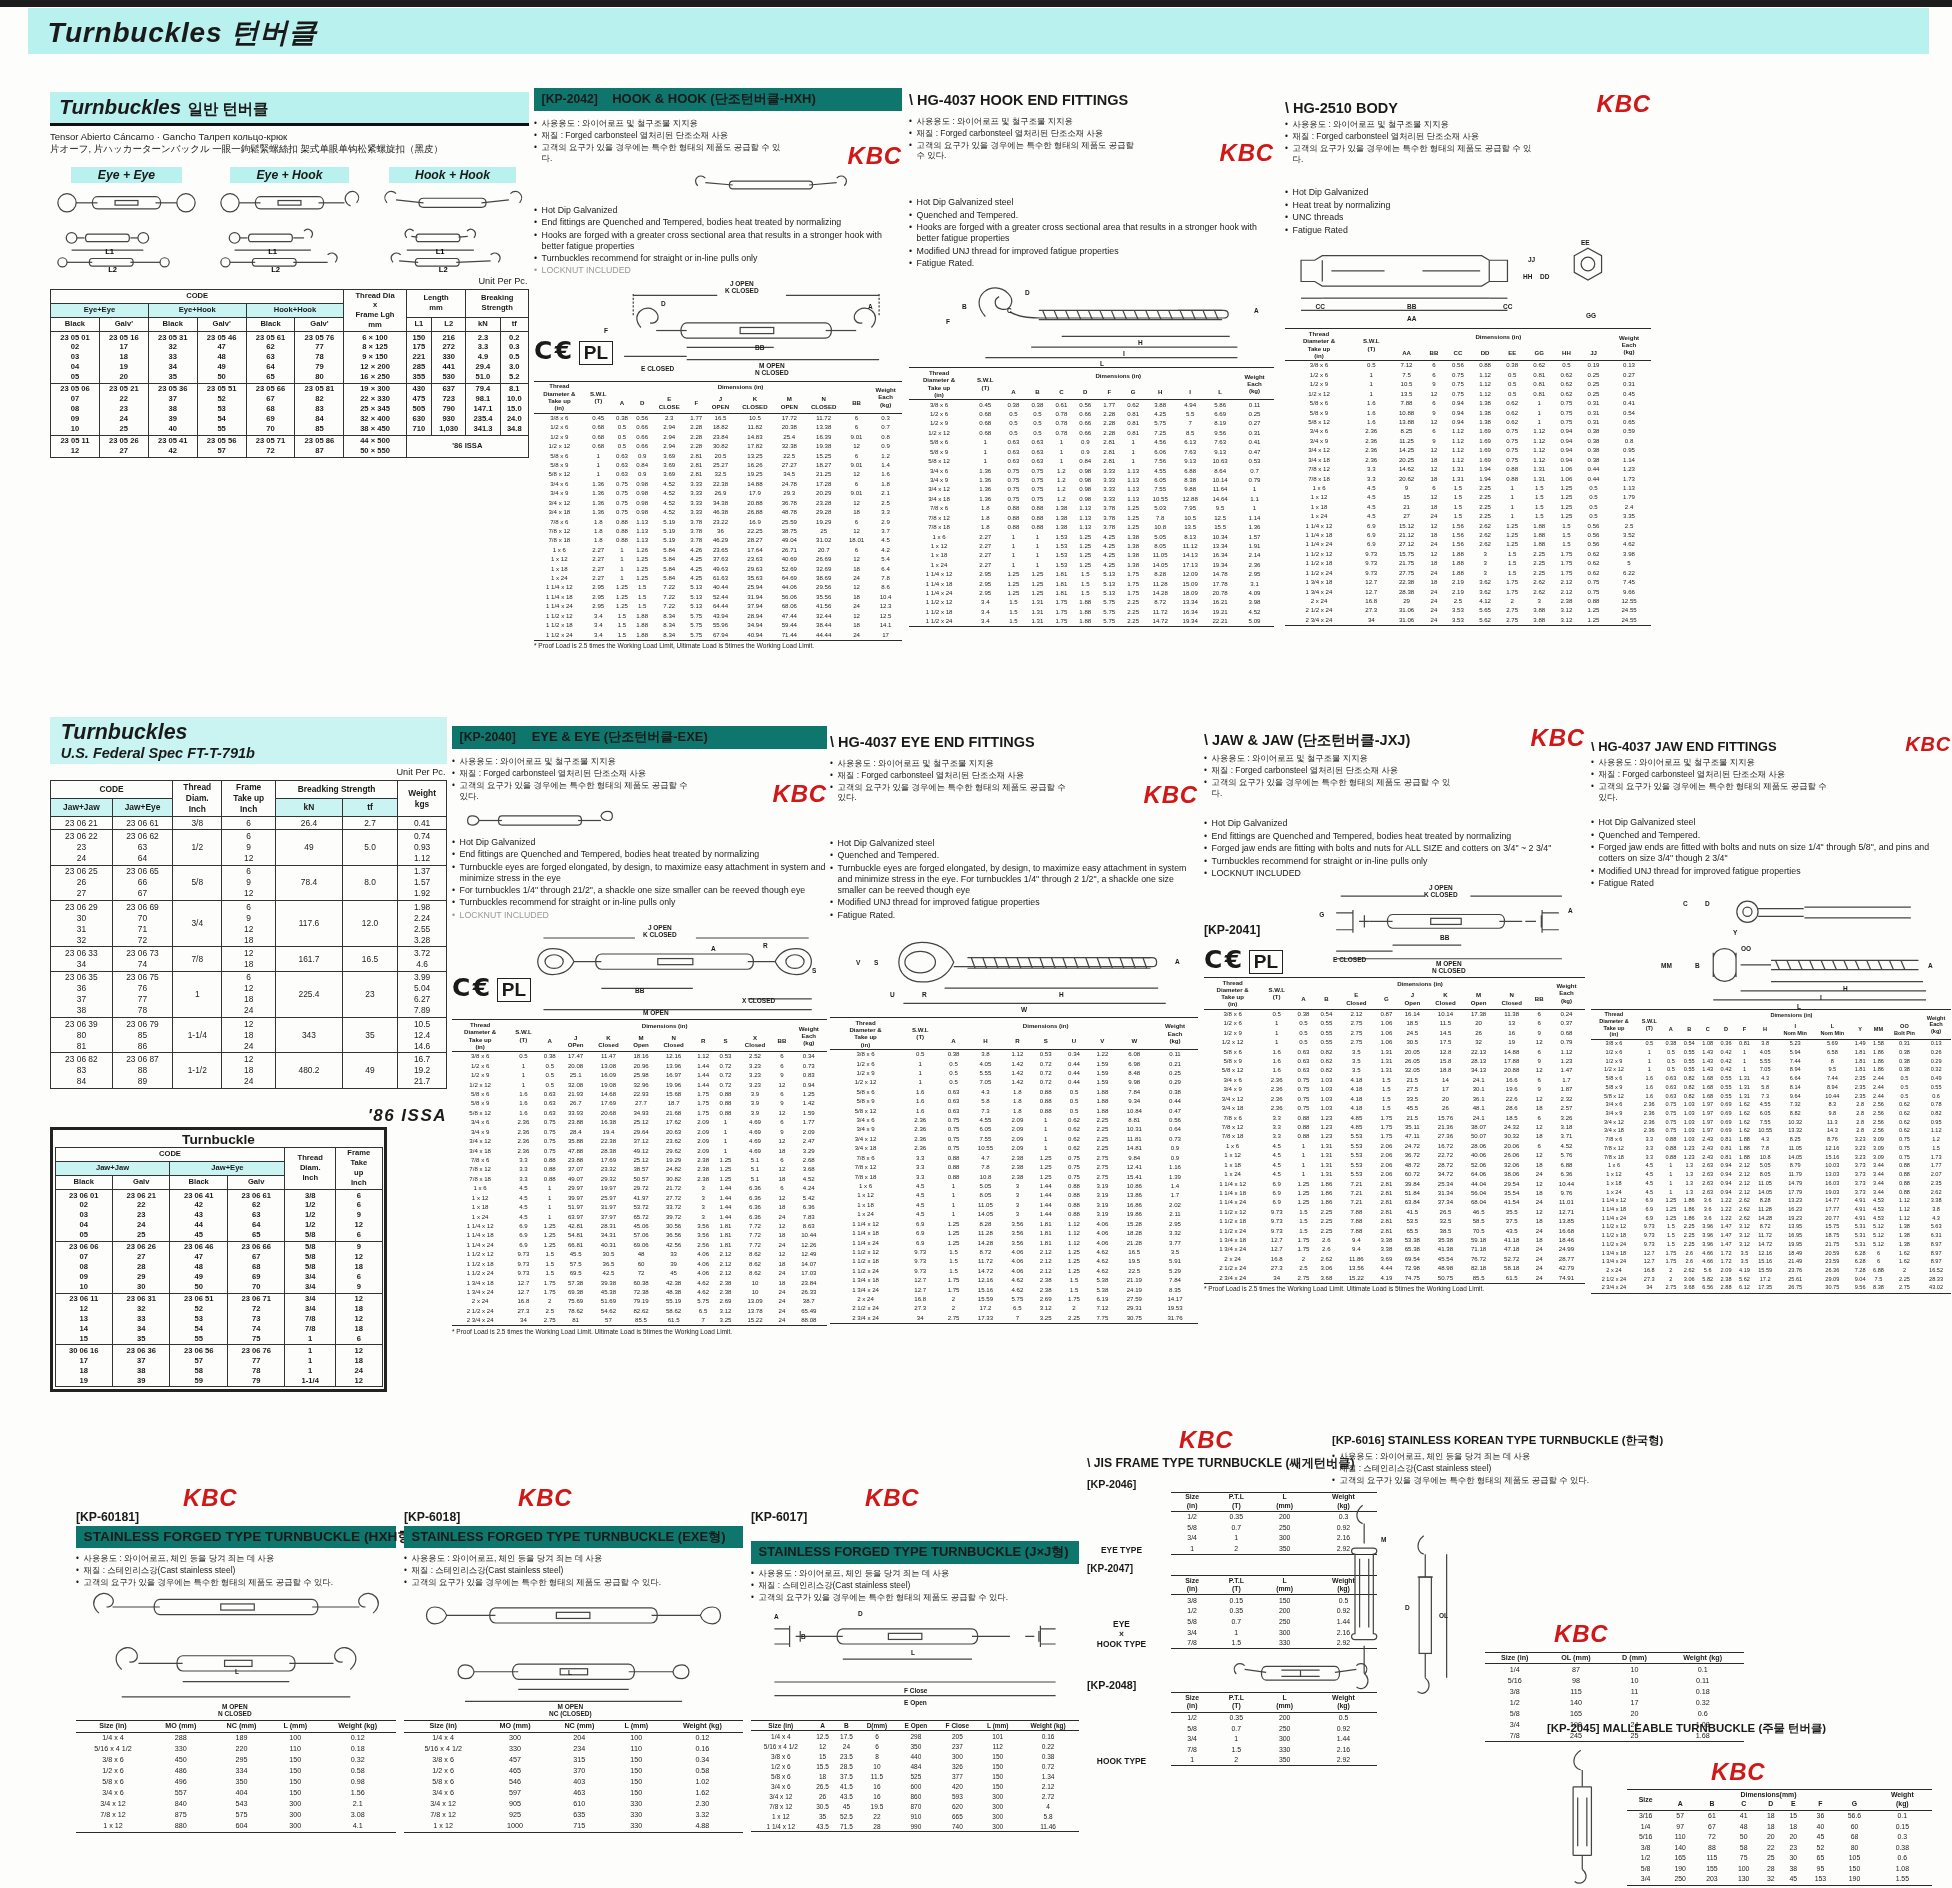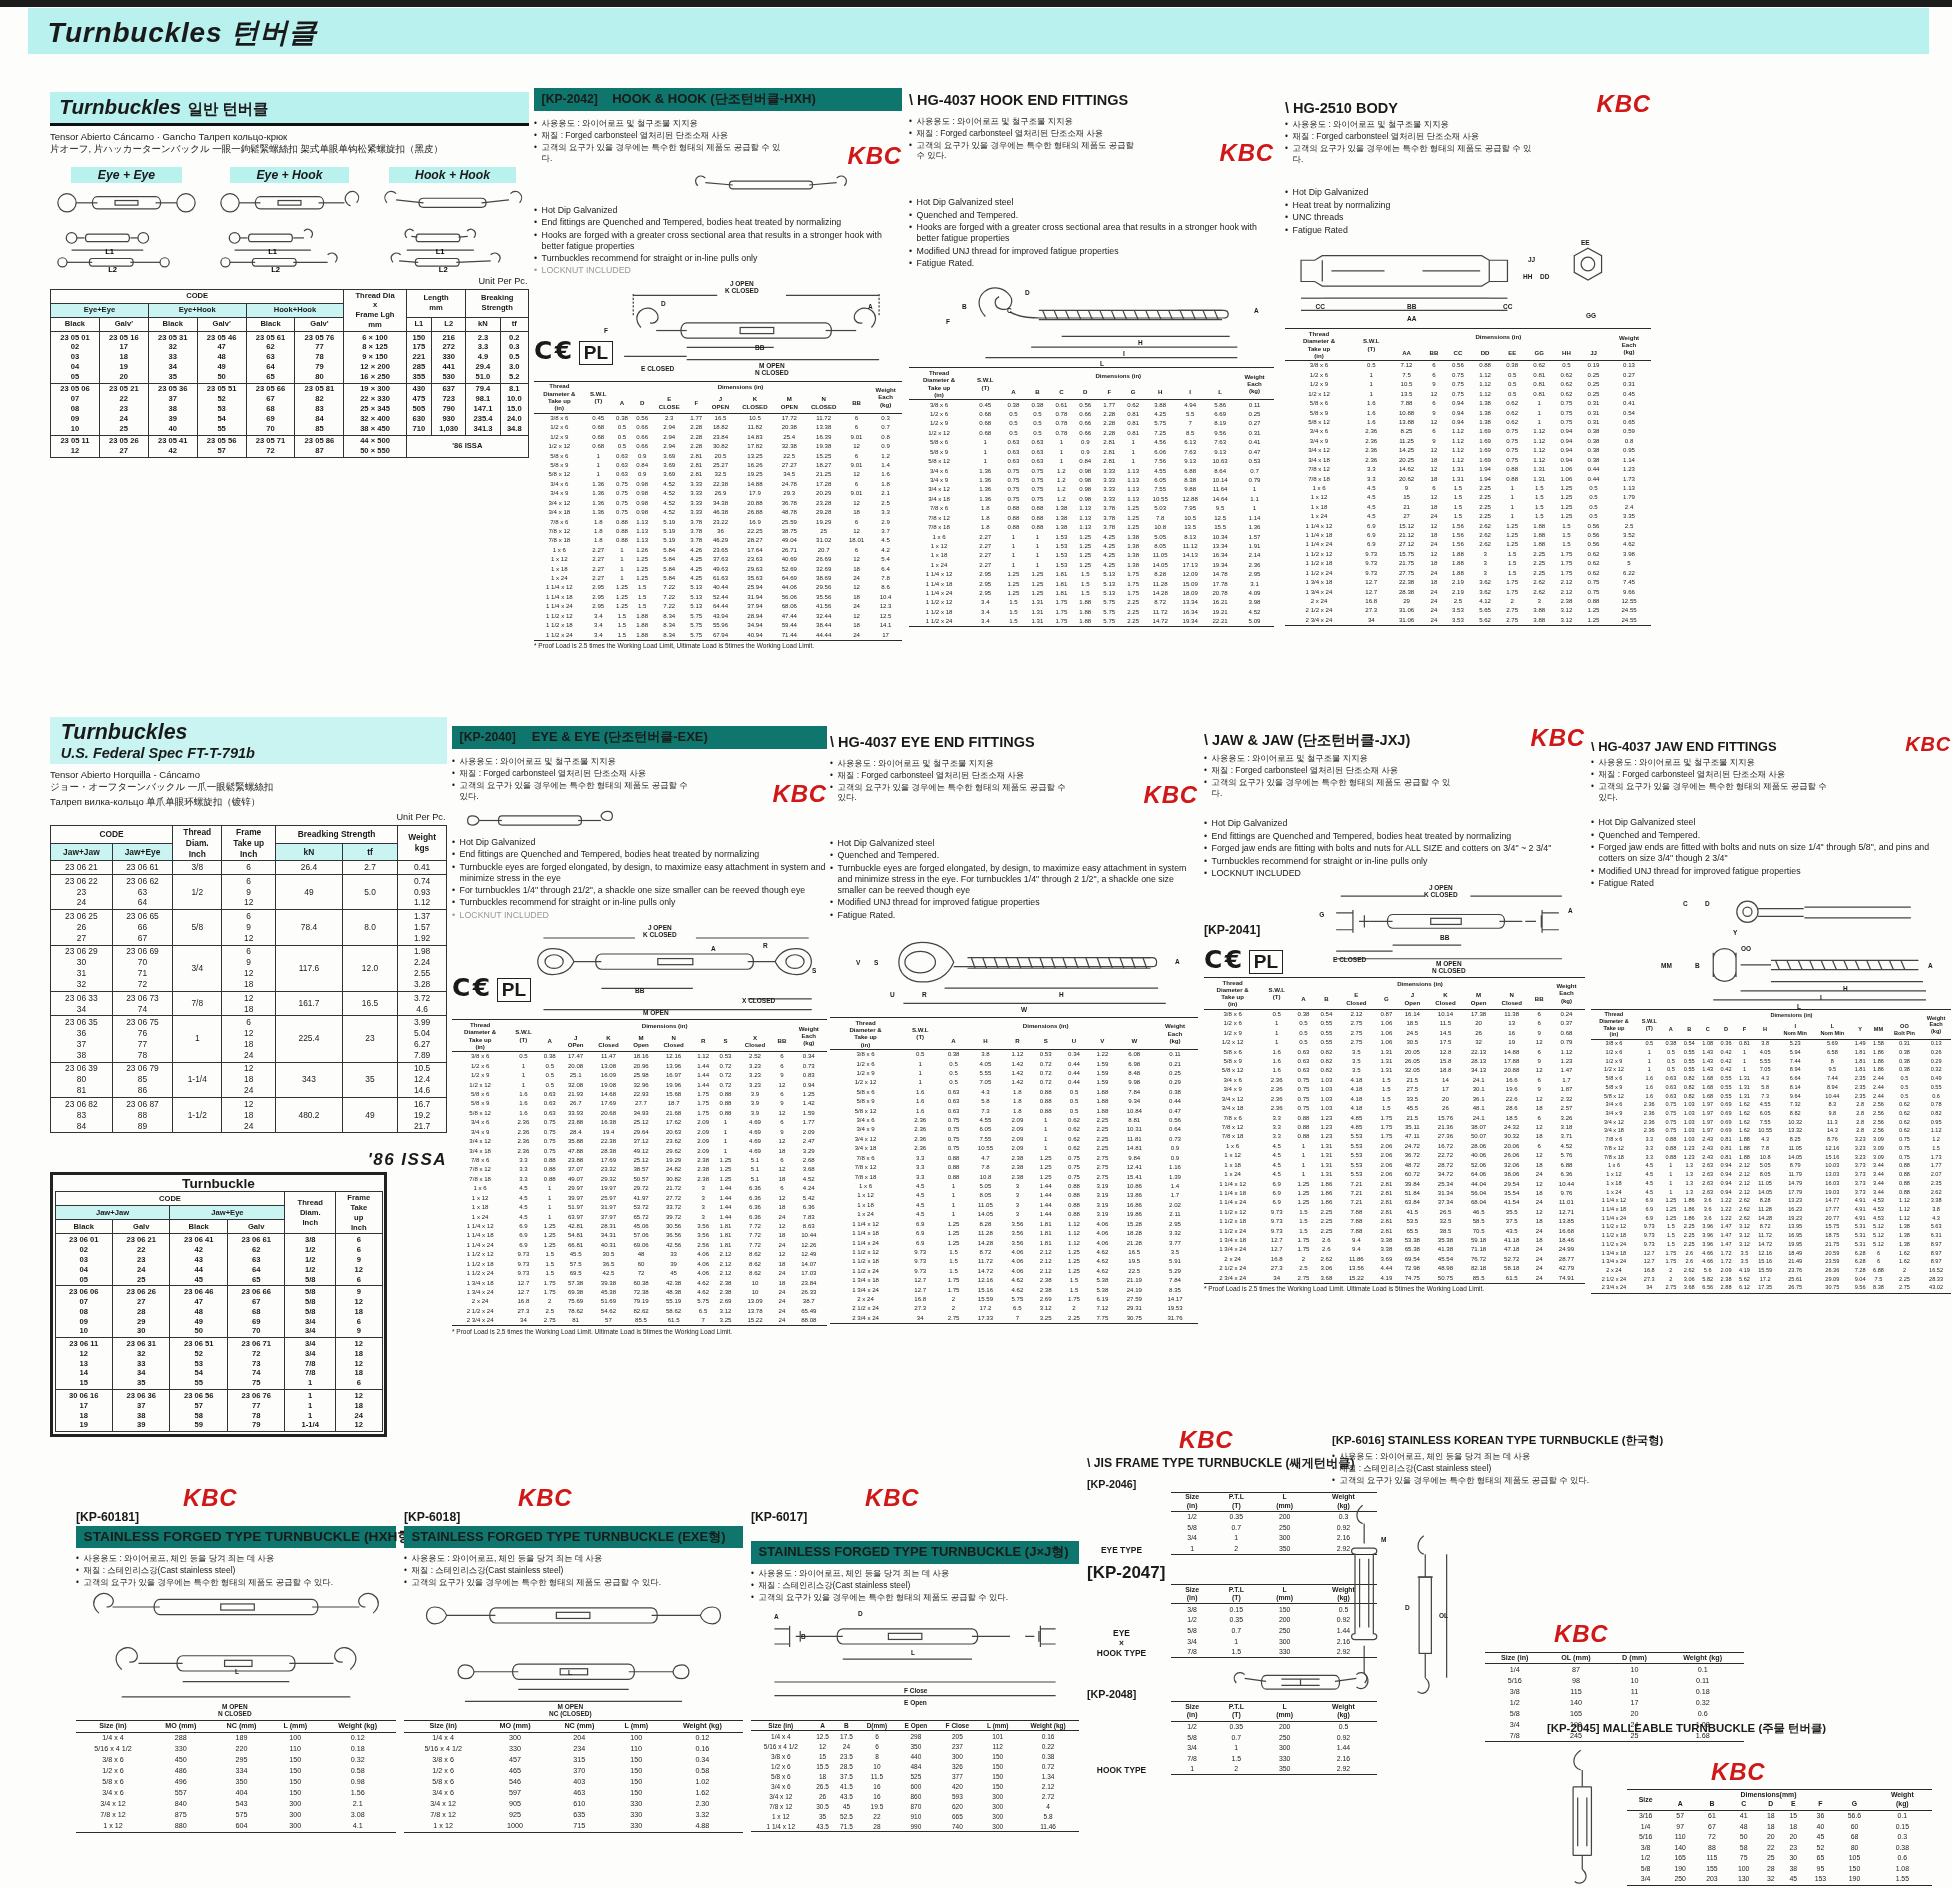--- a/index.html
+++ b/index.html
@@ -1599,25 +1599,20 @@
           <td>24.55</td>
         </tr>
       </tbody>
     </table>
 </div>
 
 <div class="sec" style="left:50px;top:717px;width:397px;">
   <div style="background:#c9f4f2;padding:3.1px 10.7px;">
     <div style="font-size:21.4px;font-weight:bold;font-style:italic;">Turnbuckles</div>
     <div style="font-size:14.5px;font-weight:bold;font-style:italic;">U.S. Federal Spec FT-T-791b</div>
-  </div>
-  <div style="margin-top:4.6px;">
-    <div class="langline">Tensor Abierto Horquilla - Cáncamo</div>
-    <div class="langline">ジョー・オーフターンバックル        一爪一眼鬆緊螺絲扣</div>
-    <div class="langline">Талреп вилка-кольцо   单爪单眼环螺旋扣（镀锌）</div>
   </div>
   <div class="unit">Unit Per Pc.</div>
   <table class="codetable fedtable">
       <thead>
         <tr>
           <th colspan="2">CODE</th>
           <th rowspan="2">Thread
 Diam.
 Inch</th>
           <th rowspan="2">Frame
@@ -4315,21 +4310,21 @@
               <td>1</td>
               <td>2</td>
               <td>350</td>
               <td>2.92</td>
             </tr>
           </tbody>
         </table>
     </div>
   </div>
   <div style="margin-top:7.6px;">
-    <div class="codeRef" style="font-size:17px;">[KP-2047]</div>
+    <div class="codeRef" style="font-size:10px;">[KP-2047]</div>
     <div class="flexrow" style="margin-top:1.5px;">
       <div class="jistype" style="width:69px;padding-top:23px;white-space:pre-line;">EYE
 ×
 HOOK TYPE</div>
       <table class="dimtable" style="width:206px;font-size:6.9px;">
           <thead>
             <tr>
               <th>Size
 (in)</th>
               <th>P.T.L

